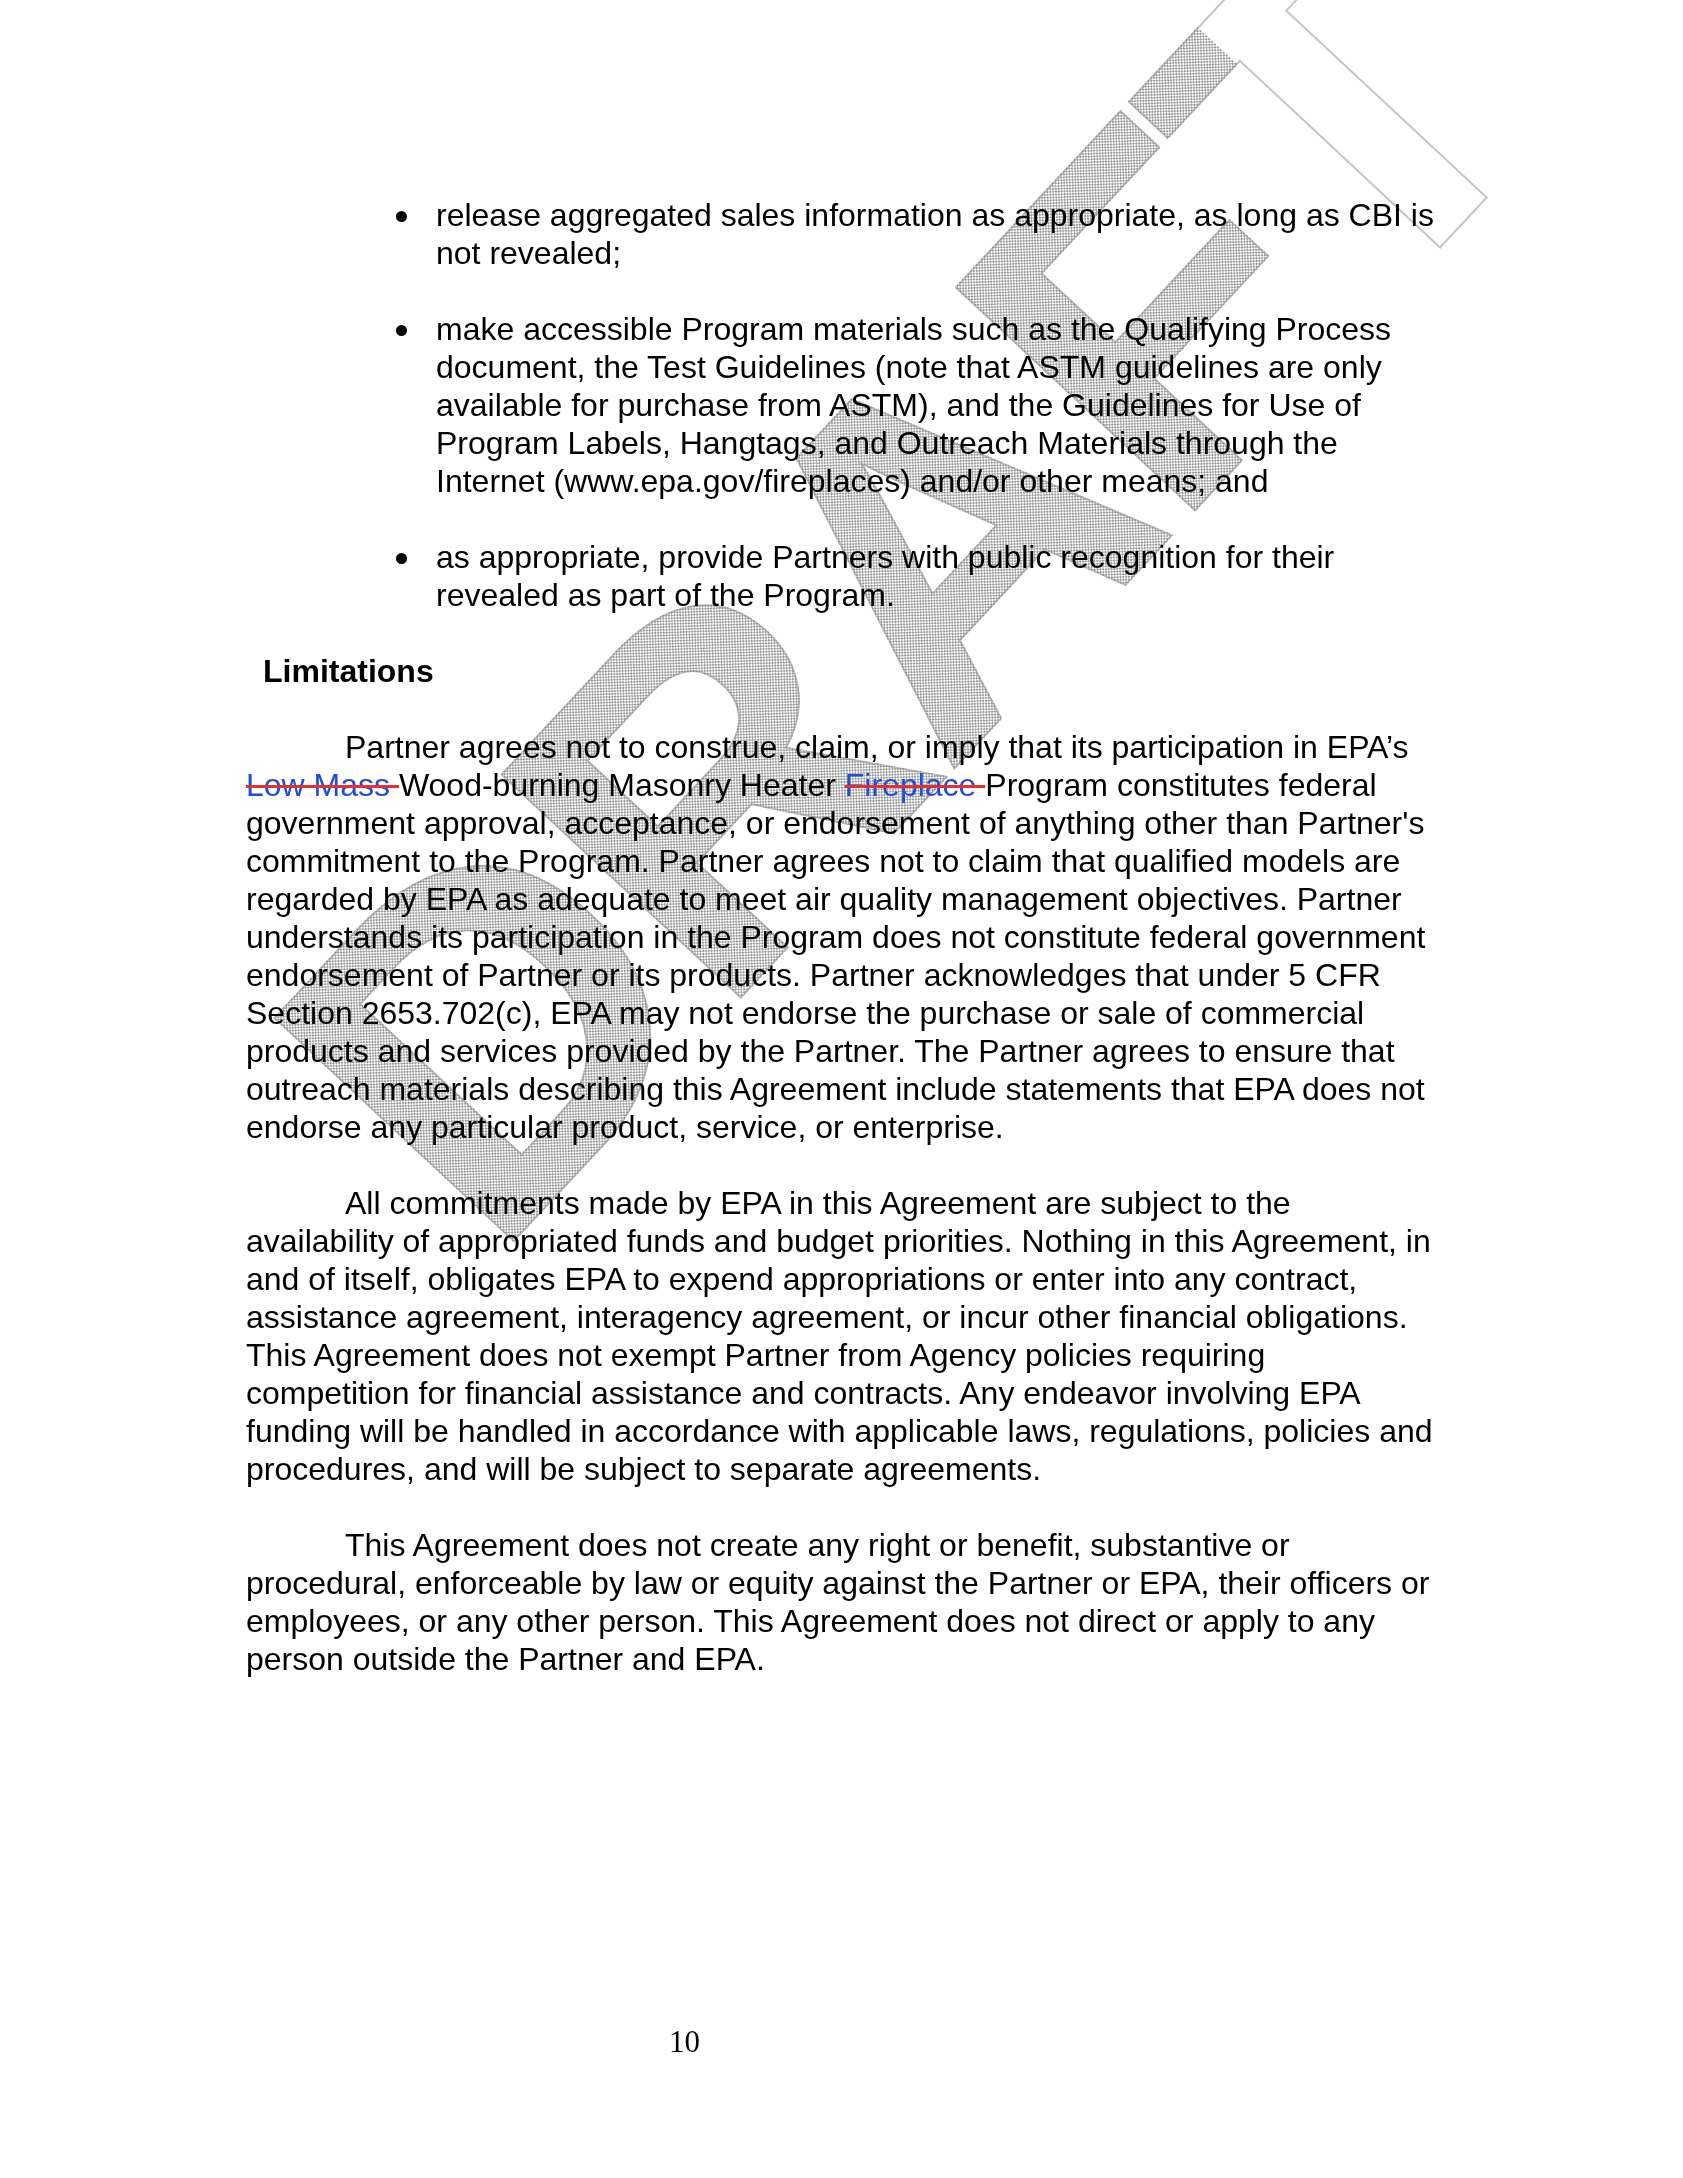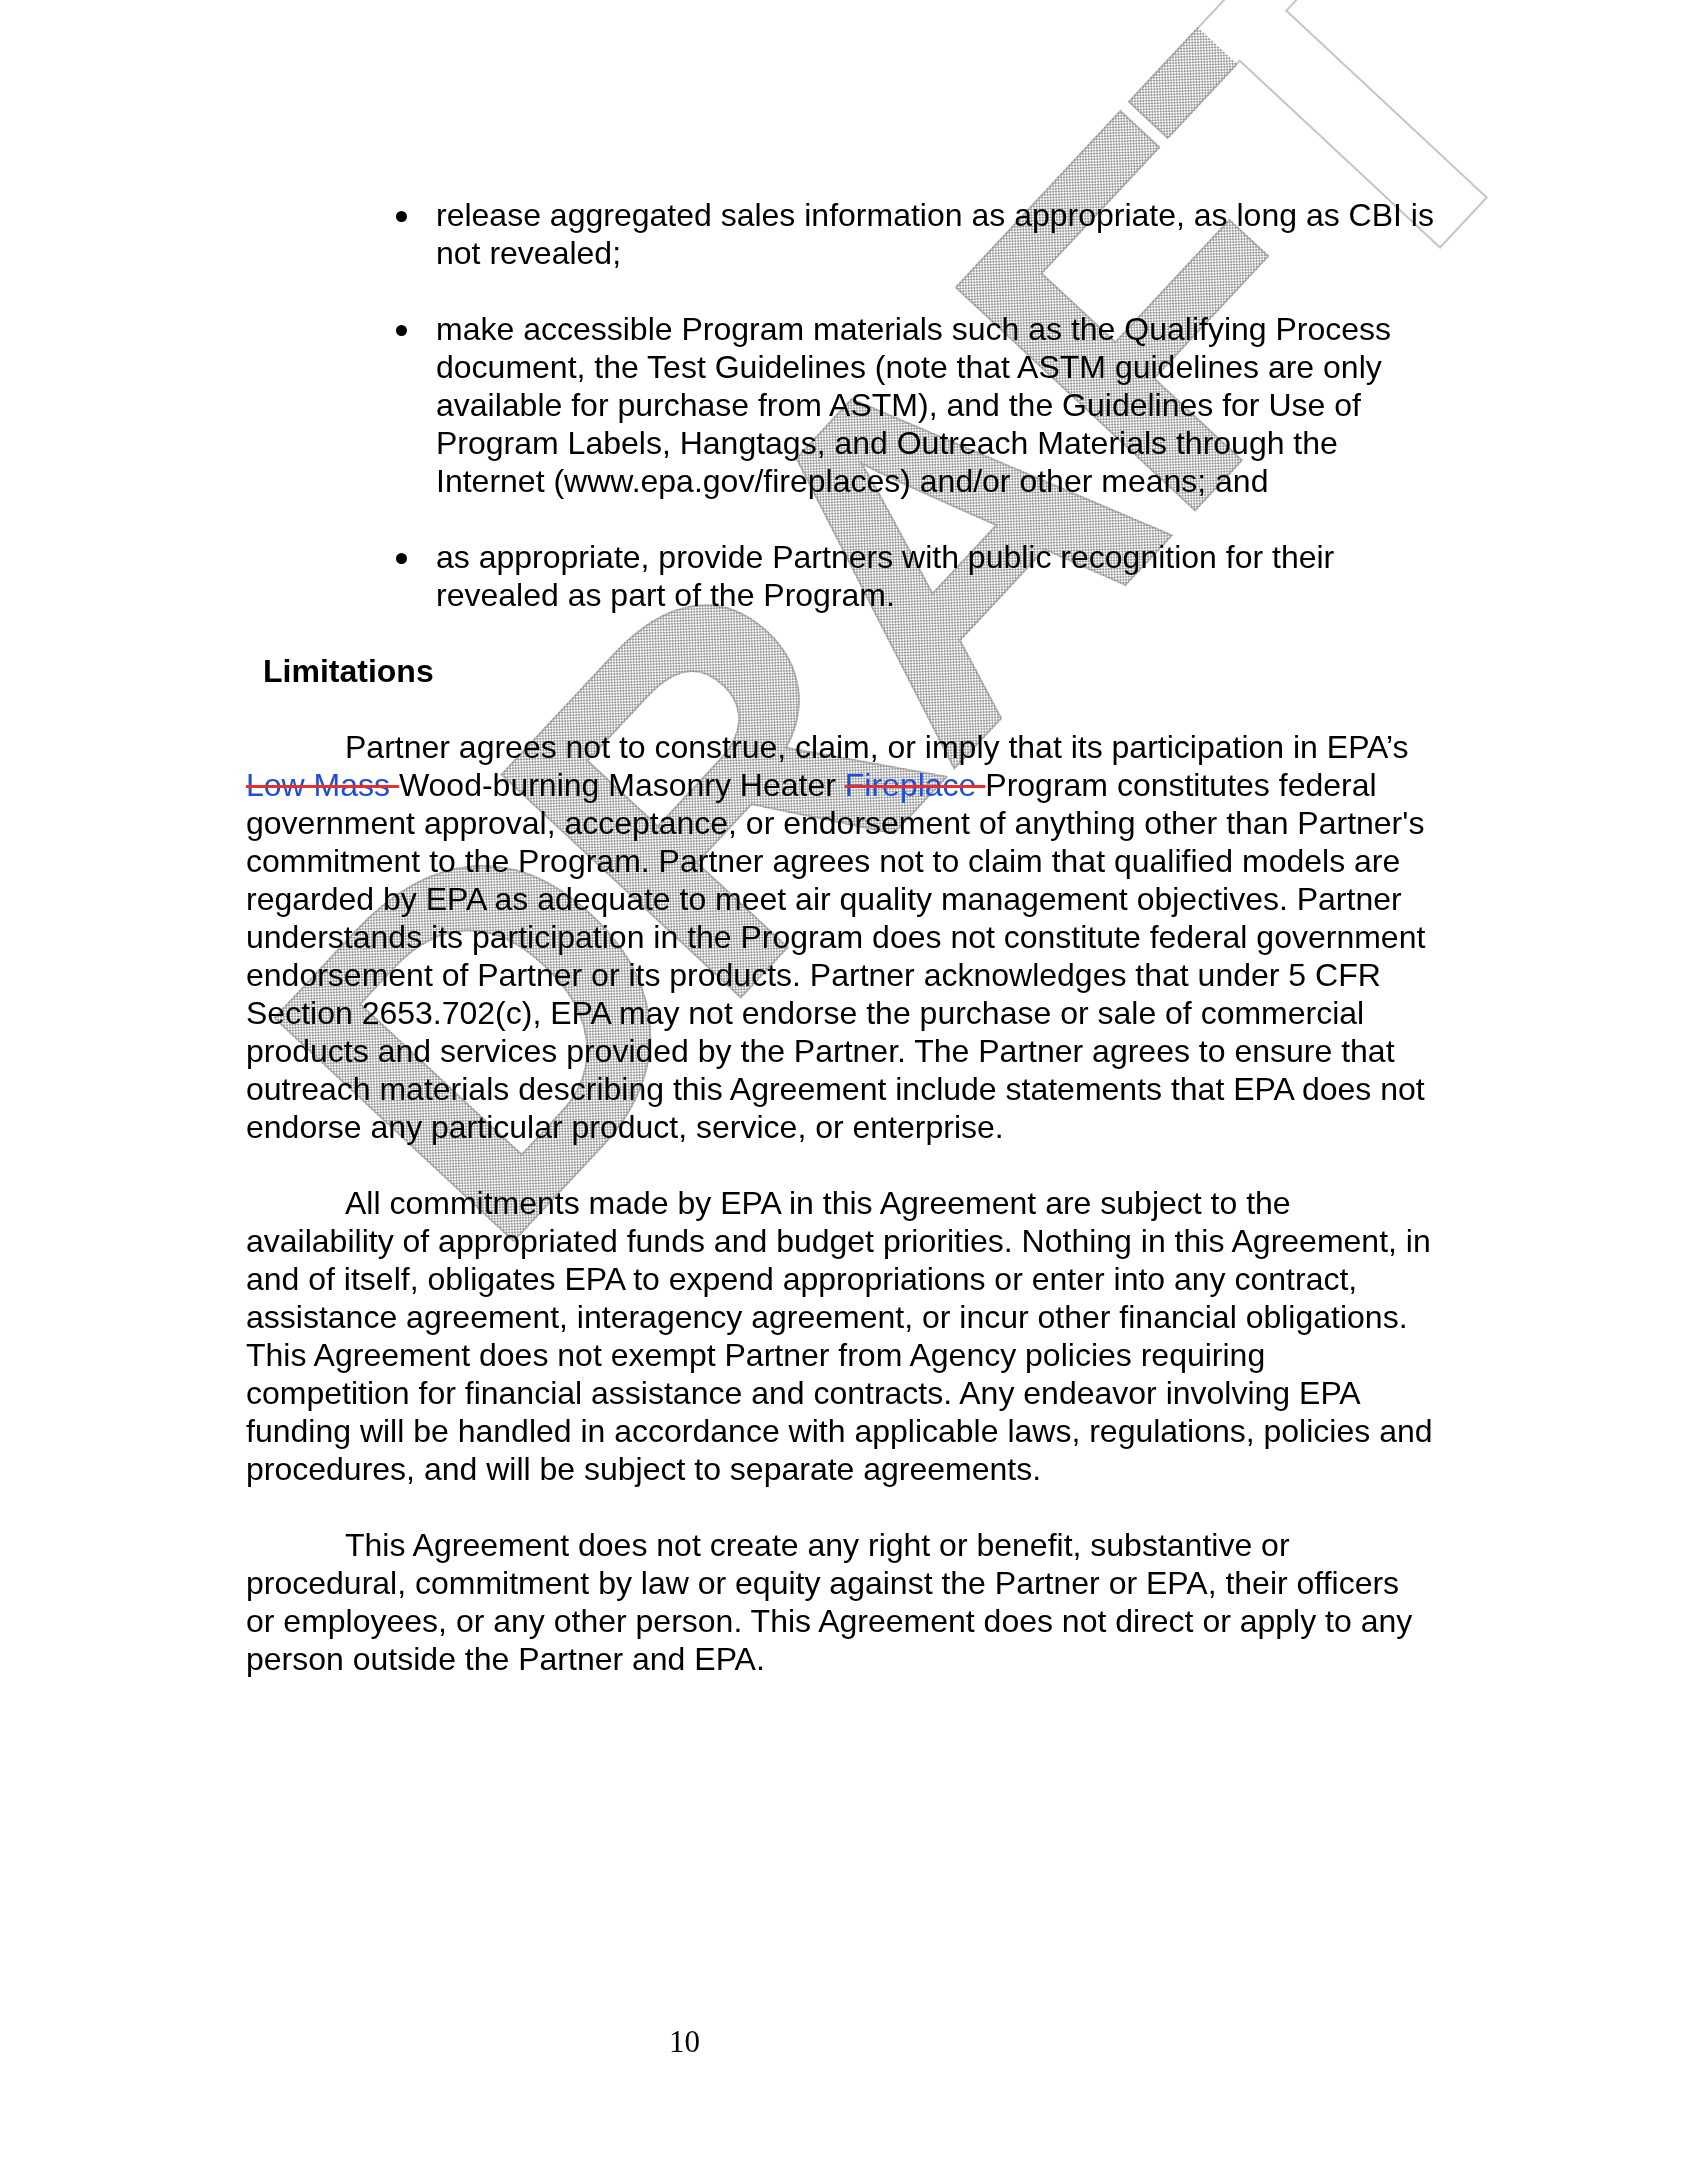--- a/index.html
+++ b/index.html
@@ -63,18 +63,18 @@
       </li>
     </ul>
 
     <div class="heading">Limitations</div>
 
     <p class="para"><span>Partner agrees not to construe, claim, or imply that its participation in EPA’s </span><span class="strike">Low Mass </span><span>Wood-burning Masonry Heater </span><span class="strike">Fireplace </span><span>Program constitutes federal government approval, acceptance, or endorsement of anything other than Partner's commitment to the Program.  Partner agrees not to claim that qualified models are regarded by EPA as adequate to meet air quality management objectives.  Partner understands its participation in the Program does not constitute federal government endorsement of Partner or its products.  Partner acknowledges that under 5 CFR Section 2653.702(c), EPA may not endorse the purchase or sale of commercial products and services provided by the Partner.  The Partner agrees to ensure that outreach materials describing this Agreement include statements that EPA does not endorse any particular product, service, or enterprise.</span></p>
 
 
     <p class="para">All commitments made by EPA in this Agreement are subject to the availability of appropriated funds and budget priorities.  Nothing in this Agreement, in and of itself, obligates EPA to expend appropriations or enter into any contract, assistance agreement, interagency agreement, or incur other financial obligations.  This Agreement does not exempt Partner from Agency policies requiring competition for financial assistance and contracts.  Any endeavor involving EPA funding will be handled in accordance with applicable laws, regulations, policies and procedures, and will be subject to separate agreements.</p>
 
-    <p class="para">This Agreement does not create any right or benefit, substantive or procedural, commitment by law or equity against the Partner or EPA, their officers or employees, or any other person.  This Agreement does not direct or apply to any person outside the Partner and EPA.</p>
+    <p class="para">This Agreement does not create any right or benefit, substantive or procedural, enforceable by law or equity against the Partner or EPA, their officers or employees, or any other person.  This Agreement does not direct or apply to any person outside the Partner and EPA.</p>
   </div>
 
   <div class="page-number">10</div>
 </div>
 
 
 </body></html>

